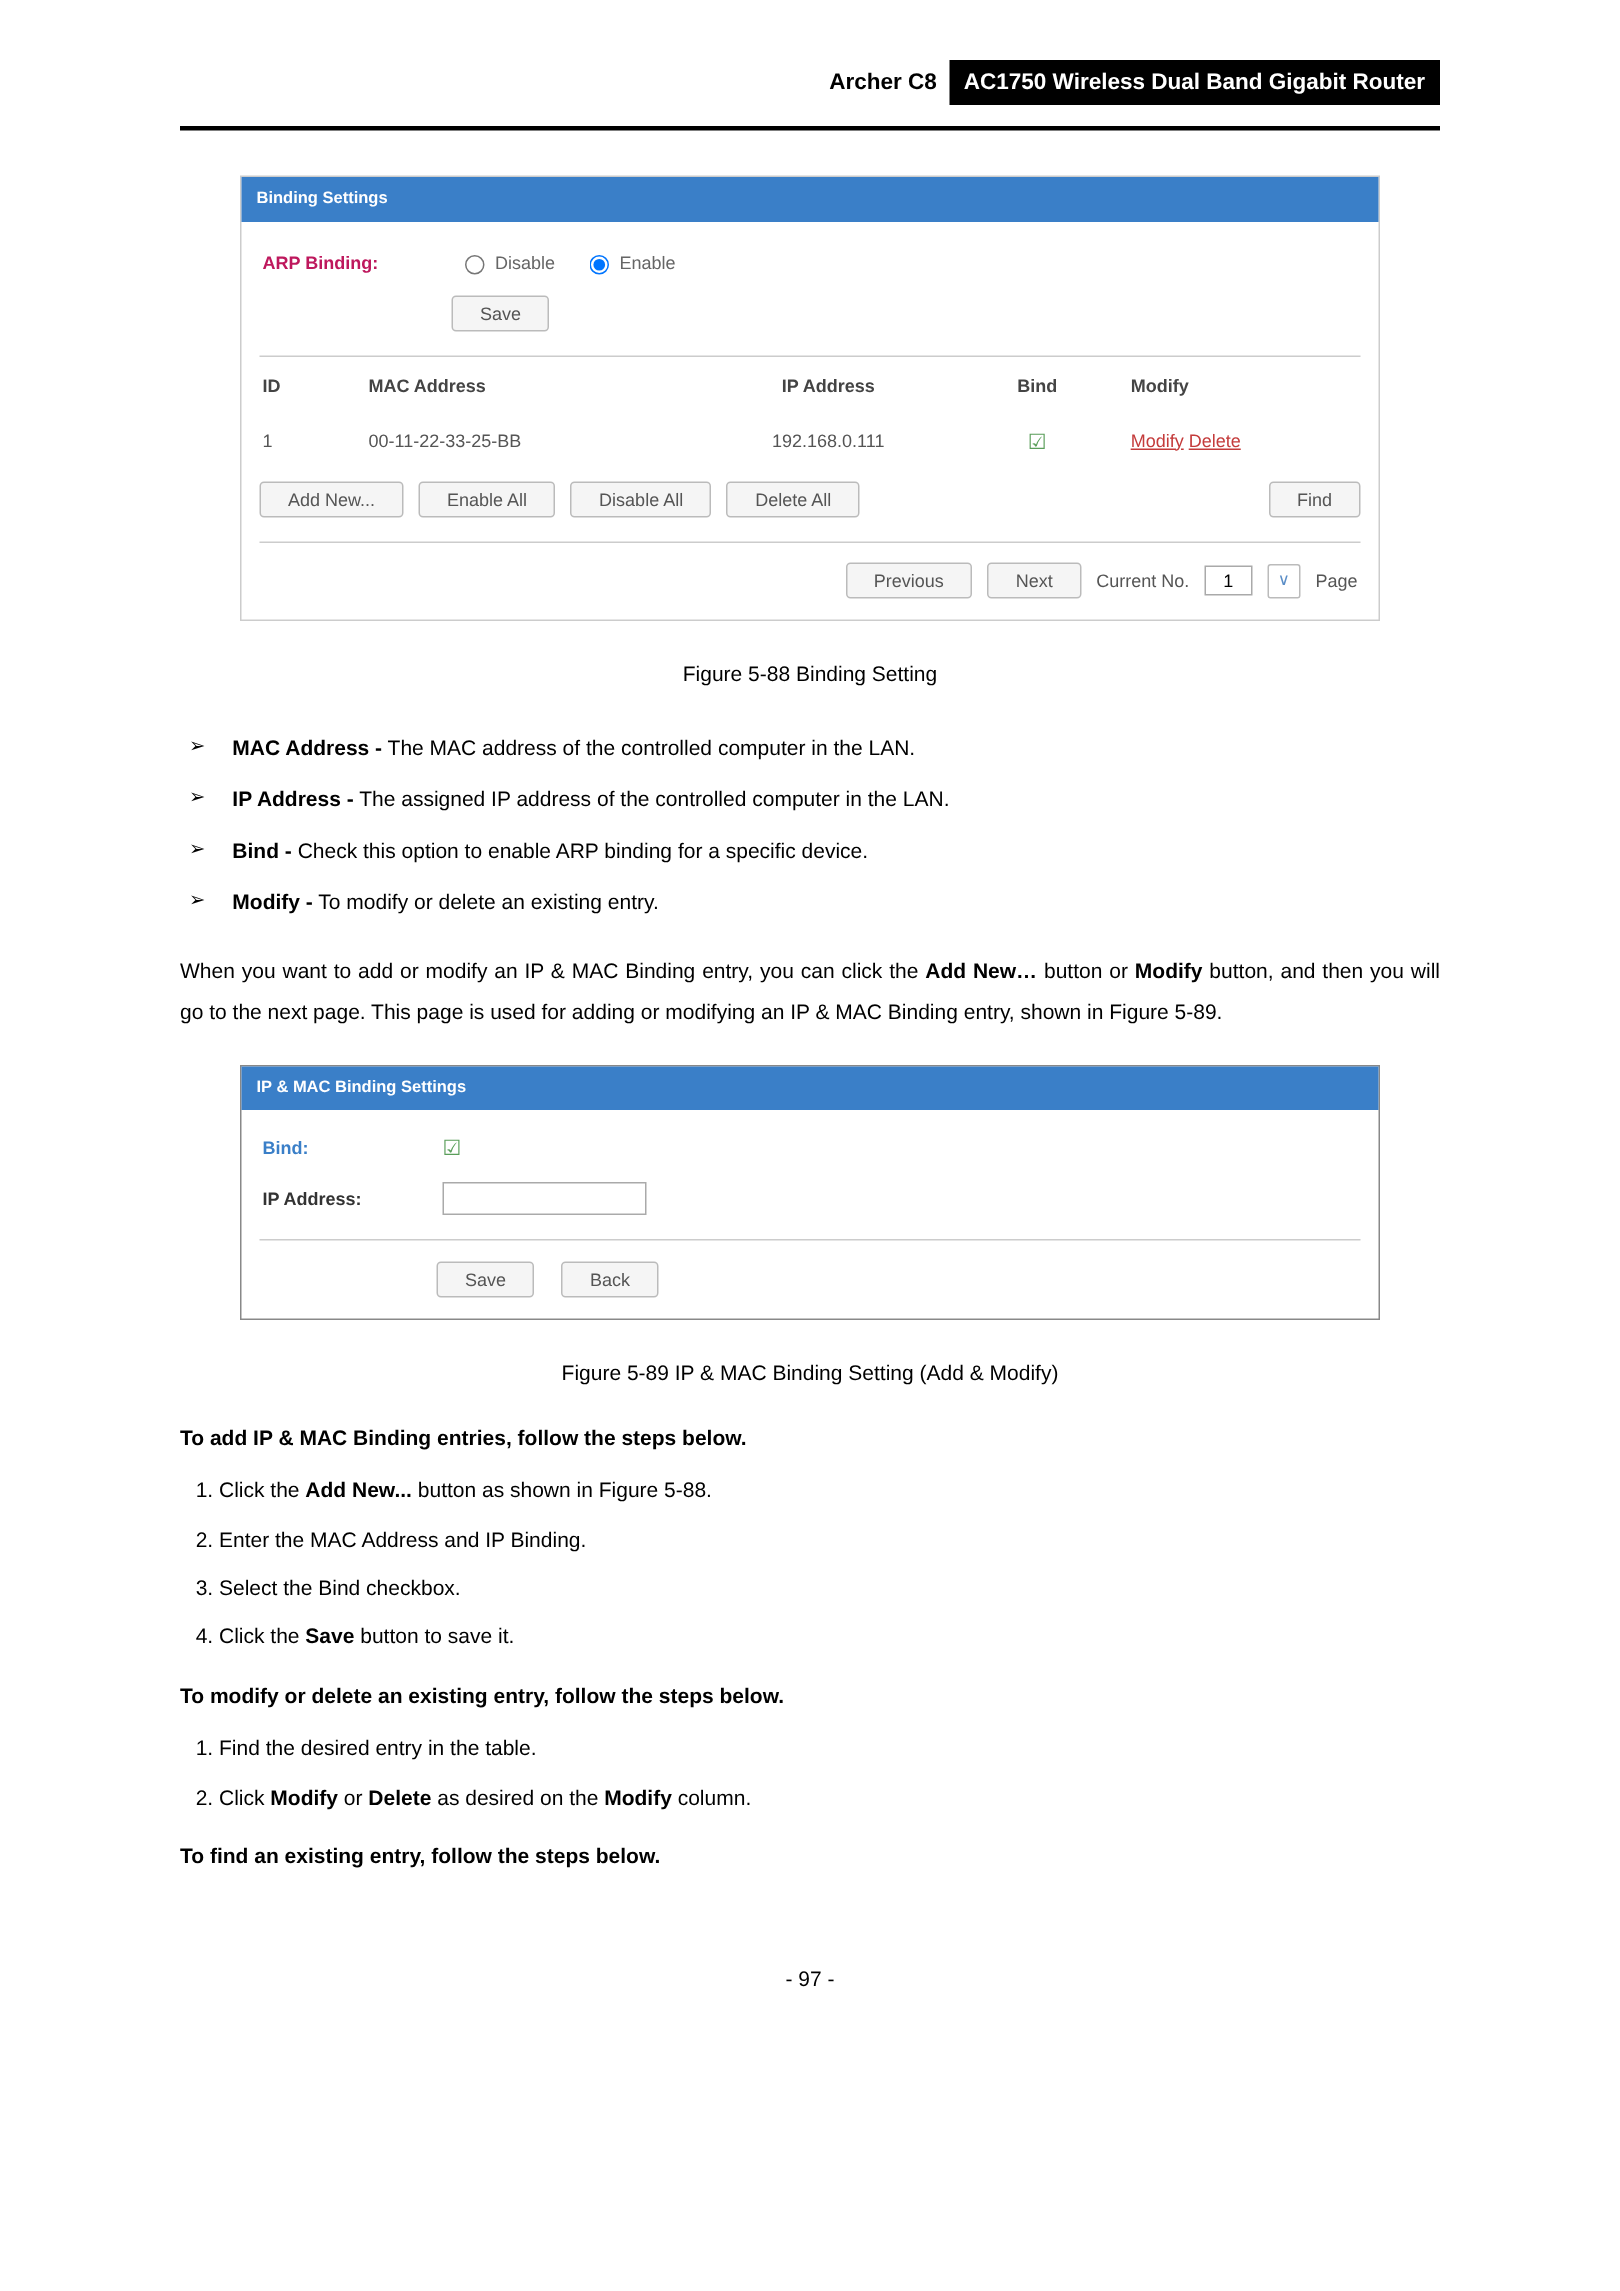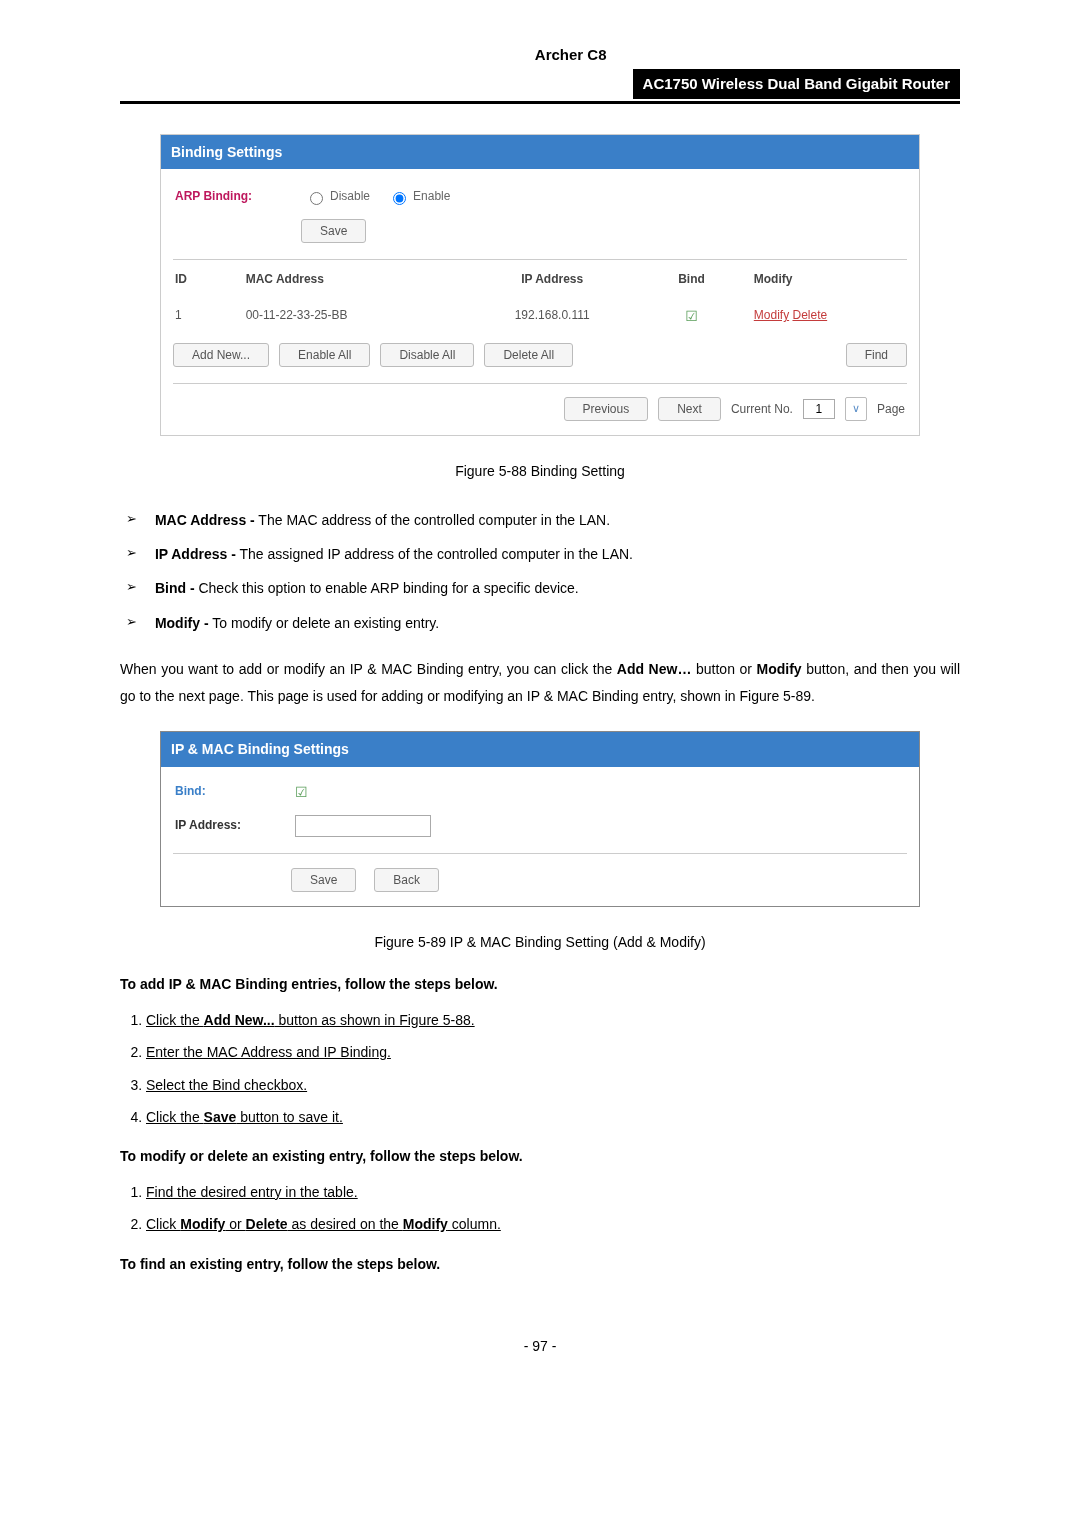--- a/index.html
+++ b/index.html
@@ -6,49 +6,48 @@
       font-family: Arial, sans-serif;
       margin: 0;
       padding: 40px 120px;
       font-size: 14px;
       color: #000;
       background: #fff;
       line-height: 1.6;
     }
     .header-bar {
       display: flex;
+      align-items: center;
       border-bottom: 3px solid #000;
-      padding-bottom: 2px;
+      padding-bottom: 14px;
       margin-bottom: 30px;
       justify-content: flex-end;
-      gap: 18px;
     }
     .header-white {
       font-weight: bold;
       padding: 3px 8px;
       font-size: 15px;
     }
     .header-black {
       background: #000;
       color: #fff;
       font-weight: bold;
       padding: 3px 10px;
       font-size: 15px;
-      margin-top: 29px;
     }
     .panel {
       border: 1px solid #ccc;
       margin: 0 40px 15px;
     }
     .panel-title {
       background: #3a7fc8;
       color: #fff;
       font-weight: bold;
       padding: 6px 10px;
-      font-size: 14px;
+      font-size: 11px;
     }
     .arp-row {
       display: flex;
       align-items: center;
       gap: 20px;
       padding: 18px 14px 8px;
       font-size: 12px;
     }
     .arp-label {
       font-weight: bold;
@@ -160,21 +159,21 @@
       min-width: 100px;
       color: #333;
     }
     .txt-input {
       border: 1px solid #aaa;
       height: 18px;
       width: 130px;
     }
     .pane-buttons { padding: 14px 130px; display:flex; gap:18px;}
     .instr-head { font-weight: bold; margin: 10px 0 8px; }
-    ol.steps { margin: 0 0 12px; padding-left: 26px; text-decoration: underline; }
+    ol.steps { margin: 0 0 12px; padding-left: 26px; }
     ol.steps li { padding: 5px 0; }
     .pagenum { text-align: center; margin-top: 60px; }
     .chev {
       display: inline-block;
       border: 1px solid #bbb;
       padding: 2px 6px;
       color: #5b8ec7;
       font-size: 11px;
       border-radius: 2px;
     }

